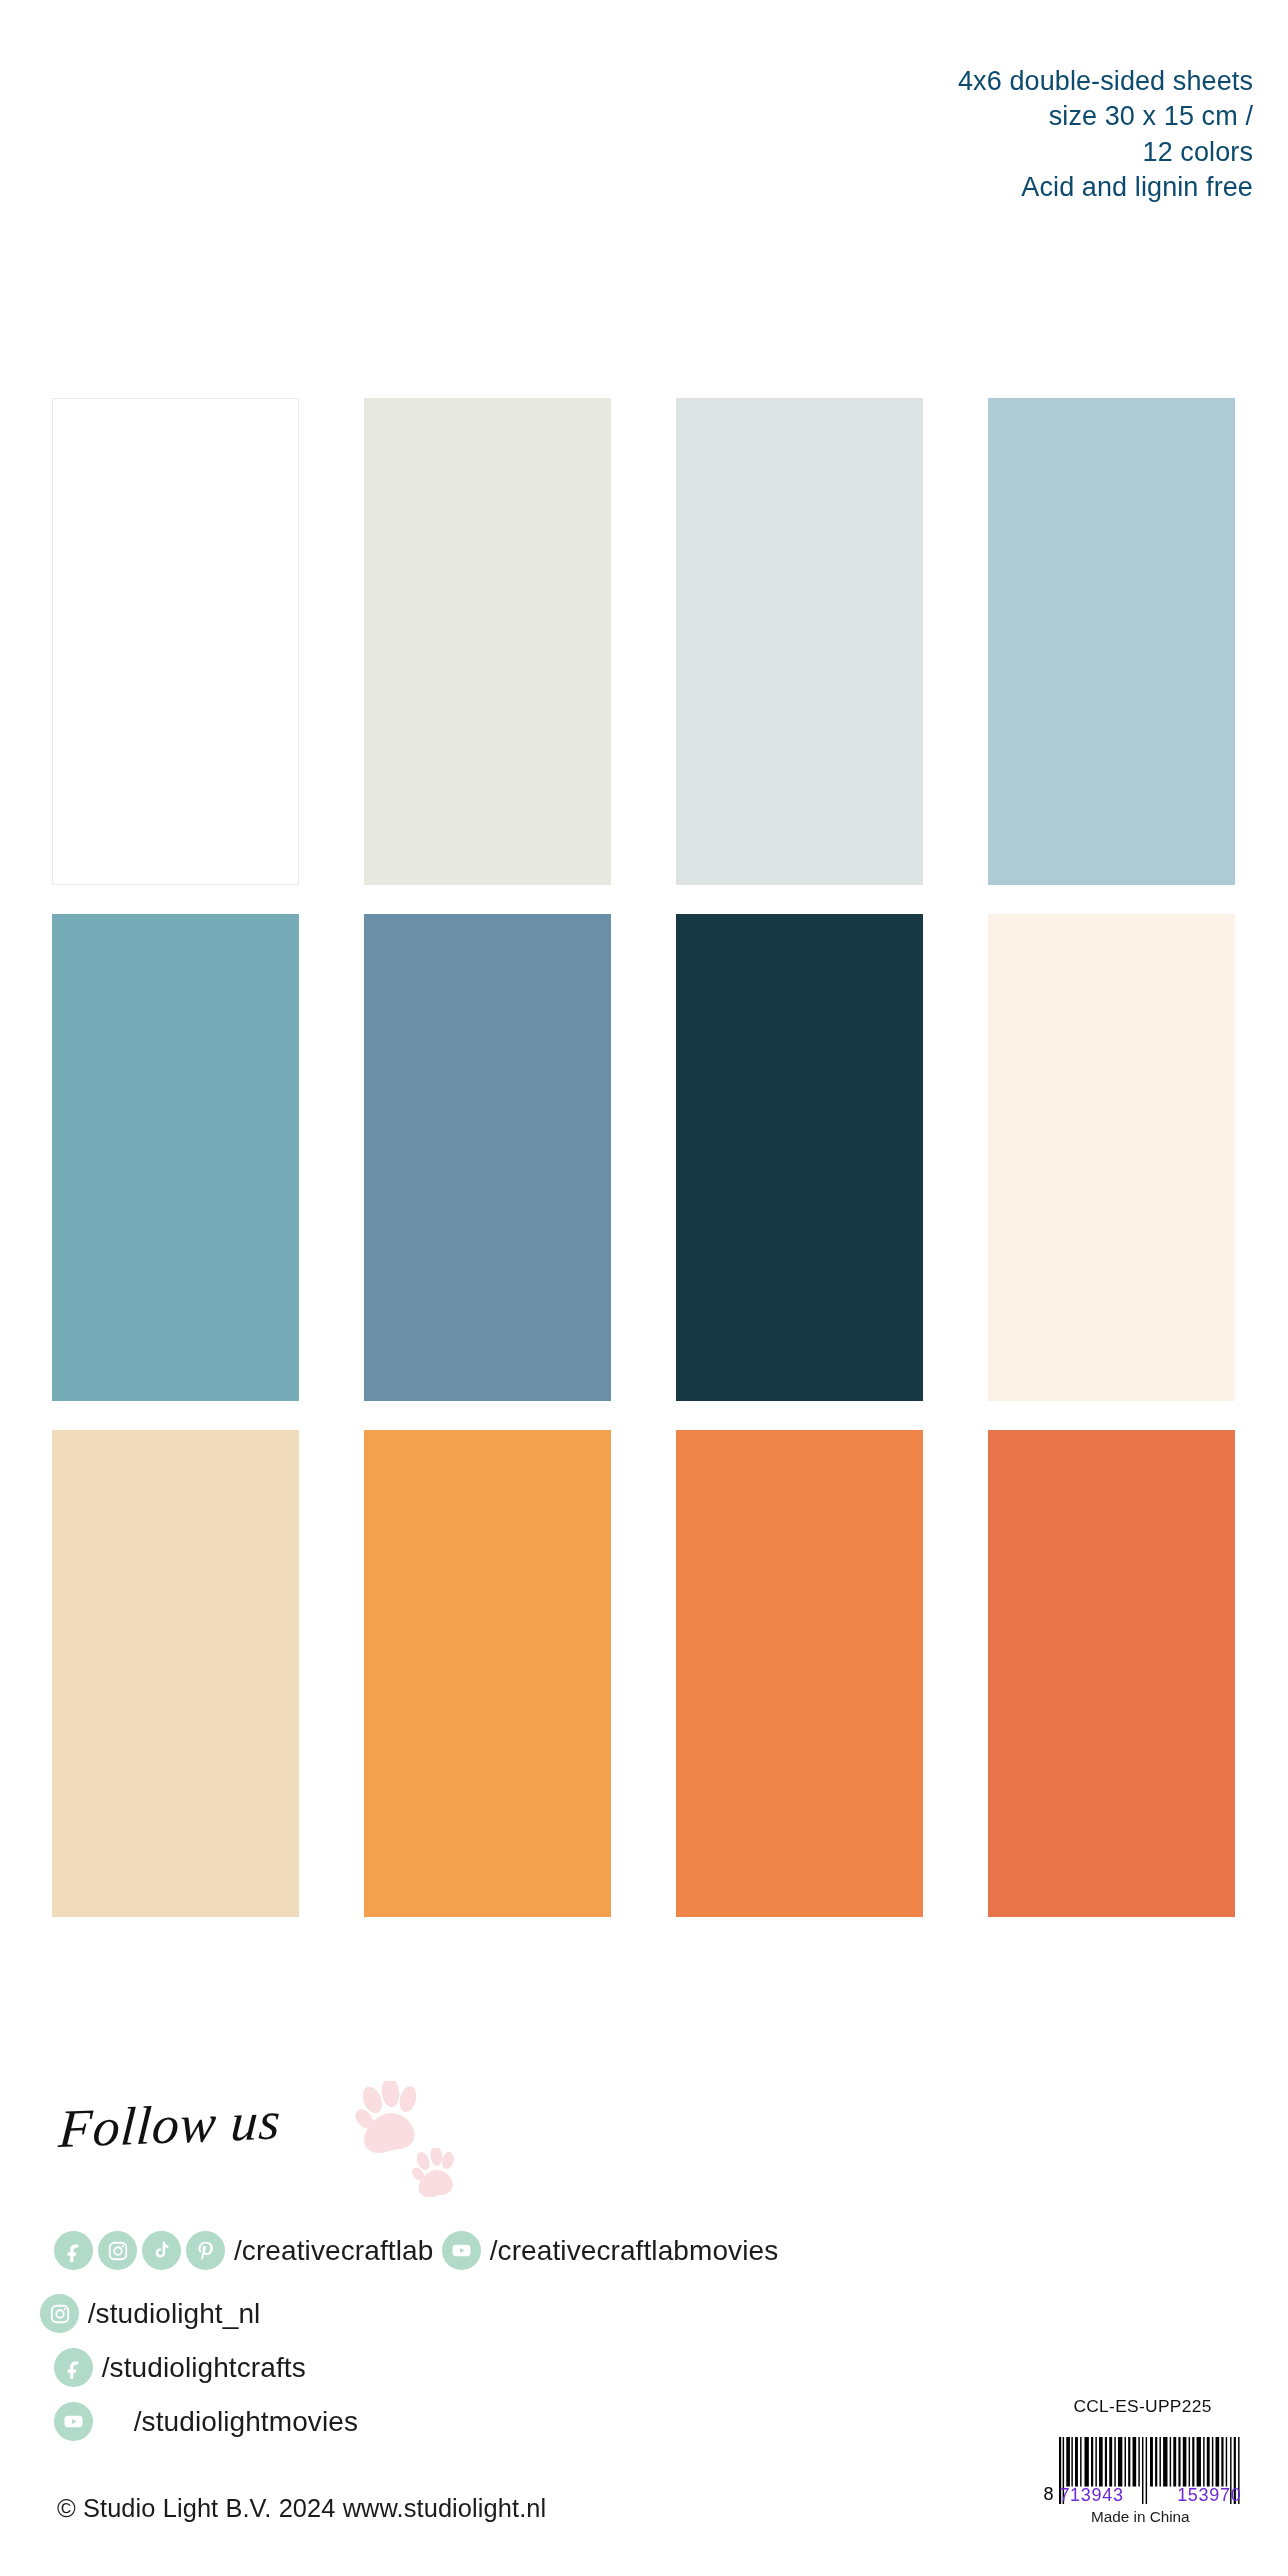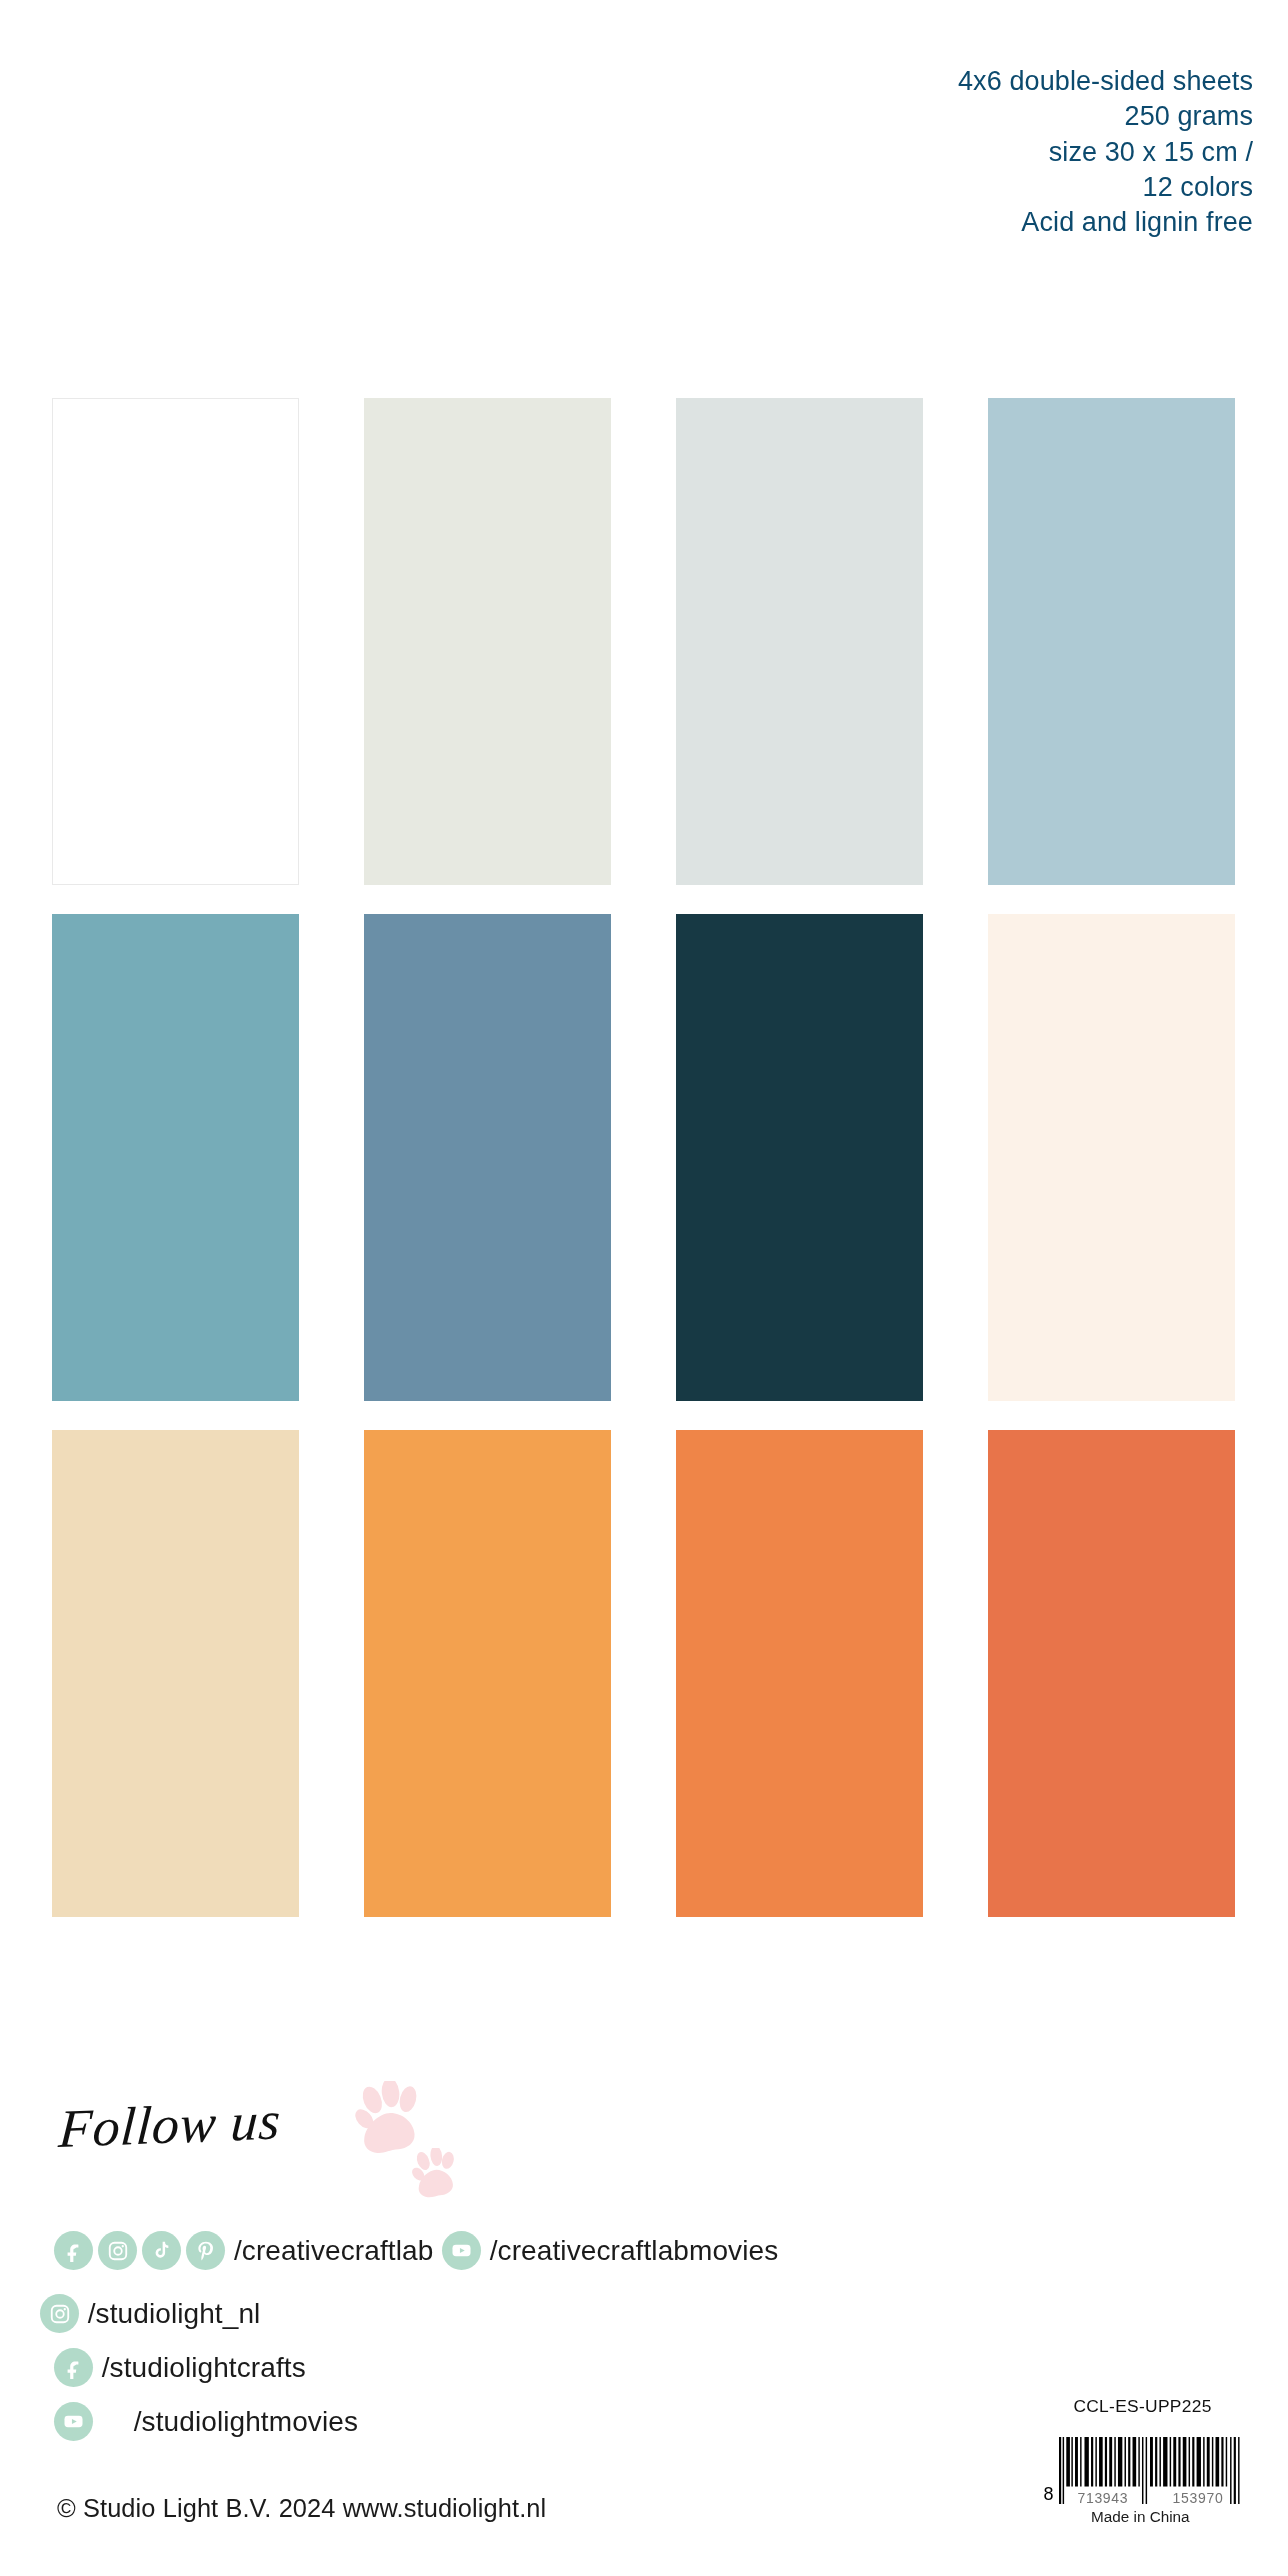--- a/index.html
+++ b/index.html
@@ -126,40 +126,39 @@
     padding-bottom:1.5px;
   }
   #barcode-bars { position:relative; height:67px; }
   #barcode-bars svg { display:block; }
   #barcode-digits {
     position:absolute;
     left:0; bottom:-1.5px;
     width:100%;
     display:flex;
     justify-content:space-between;
-    font-size:14px;
+    font-size:18px;
     letter-spacing:0.7px;
-    color:#737373;
-    padding:0 18px;
+    color:#6d28d9;
+    padding:0 0;
   }
   #made-in {
     font-size:15.3px;
     font-weight:300;
     color:#1b1b1b;
     margin-top:4.4px;
     text-align:center;
     padding-right:4.4px;
   }
 </style>
 </head>
 <body>
 
 <div id="spec-block">
   <div class="spec-line">4x6 double-sided sheets</div>
-  <div class="spec-line">250 grams</div>
   <div class="spec-line">size 30 x 15 cm /</div>
   <div class="spec-line">12 colors</div>
   <div class="spec-line">Acid and lignin free</div>
 </div>
 
 <div id="swatch-grid">
     <div class="swatch outlined" style="background: rgb(255, 255, 255);"></div>
     <div class="swatch" style="background: rgb(231, 233, 225);"></div>
     <div class="swatch" style="background: rgb(221, 227, 226);"></div>
     <div class="swatch" style="background: rgb(174, 202, 212);"></div>

